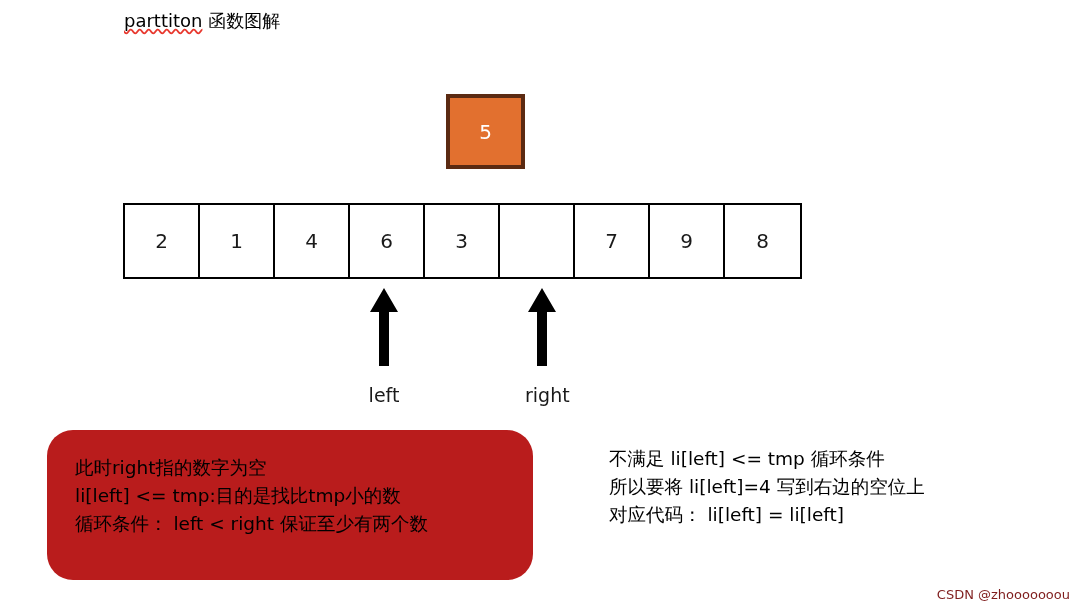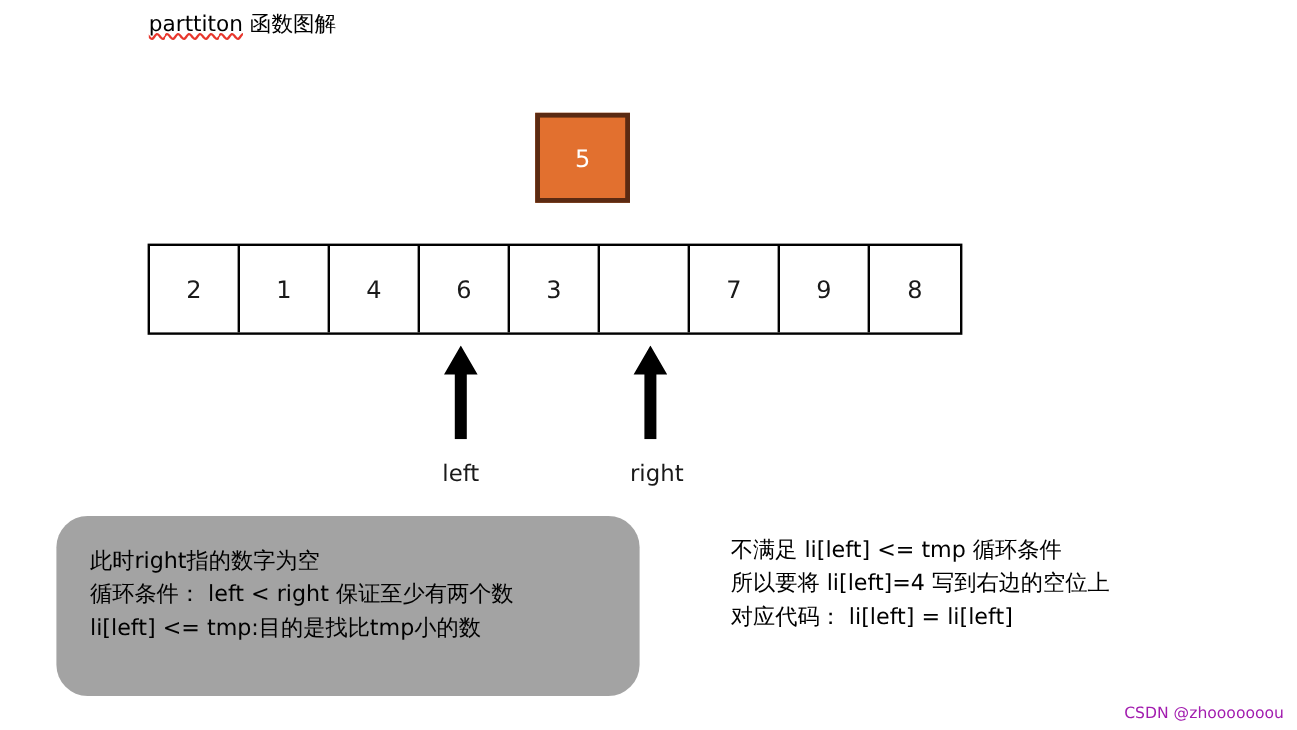--- a/index.html
+++ b/index.html
@@ -108,21 +108,21 @@
   #pointer-left  { left: 367px; top: 288px; }
   #pointer-right { left: 525px; top: 288px; }
 
   
   #callout-blue {
     position: absolute;
     left: 47px;
     top: 430px;
     width: 486px;
     height: 150px;
-    background: #a3a3a3;
+    background: #b91c1c;
     border-radius: 26px;
     box-sizing: border-box;
     padding: 24px 0 0 28px;
   }
   #callout-blue .note-line {
     font-size: 18.5px;
     line-height: 28px;
     color: #000000;
     white-space: nowrap;
   }
@@ -140,21 +140,21 @@
     color: #000000;
     white-space: nowrap;
   }
 
   
   #watermark {
     position: absolute;
     right: 11px;
     bottom: 6px;
     font-size: 13px;
-    color: #a21caf;
+    color: #7f1d1d;
     white-space: nowrap;
   }
 </style>
 </head>
 <body>
 
 <div id="heading">
   <div class="line1"><span class="misspelled">parttiton</span><span> 函数图解</span></div>
 </div>
 
@@ -183,22 +183,22 @@
 
 <div class="pointer" id="pointer-right">
   <svg class="arrow-svg" width="34" height="78" viewBox="0 0 34 78">
     <polygon points="17,0 31,24 22,24 22,78 12,78 12,24 3,24" fill="#000000"></polygon>
   </svg>
   <span class="pointer-label">right</span>
 </div>
 
 <div id="callout-blue">
   <div class="note-line">此时right指的数字为空</div>
+  <div class="note-line">li[left] &lt;= tmp:目的是找比tmp小的数</div>
   <div class="note-line">循环条件： left &lt; right  保证至少有两个数</div>
-  <div class="note-line">li[left] &lt;= tmp:目的是找比tmp小的数</div>
 </div>
 
 <div id="notes-right">
   <div class="note-line">不满足 li[left] &lt;= tmp 循环条件</div>
   <div class="note-line">所以要将 li[left]=4 写到右边的空位上</div>
   <div class="note-line">对应代码： li[left] = li[left]</div>
 </div>
 
 <div id="watermark">CSDN @zhooooooou</div>
 

